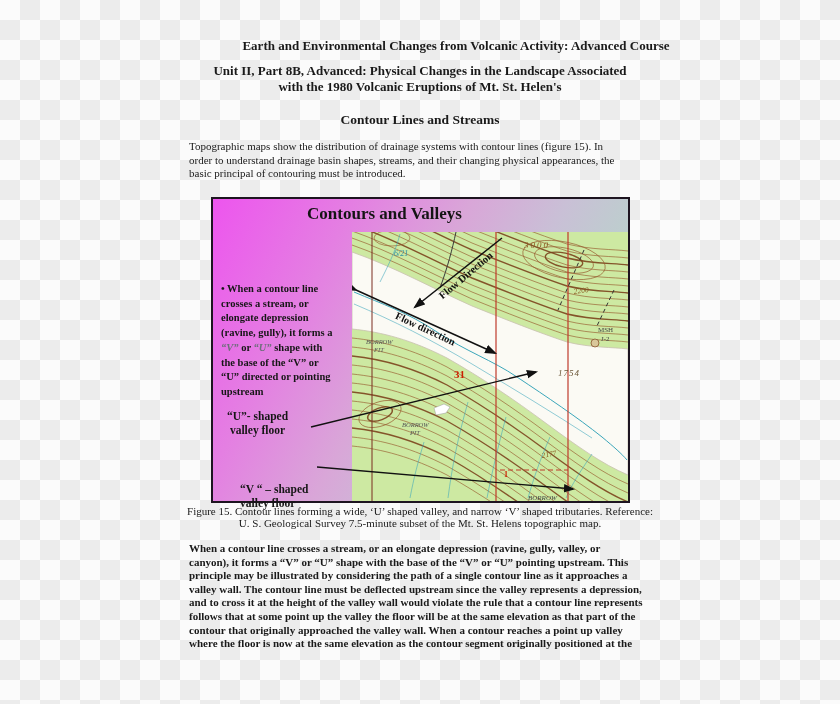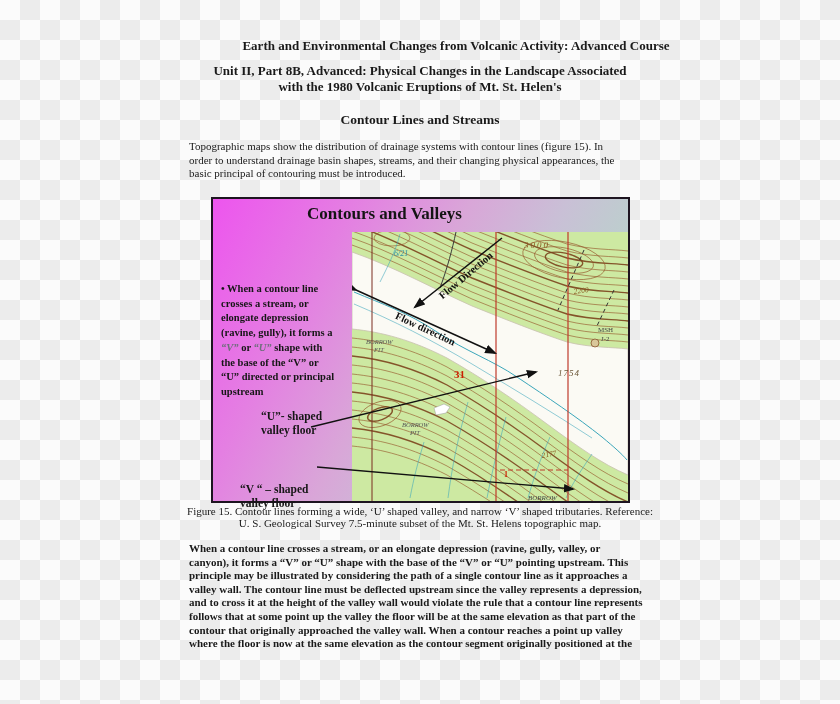--- a/index.html
+++ b/index.html
@@ -28,21 +28,21 @@
   .figure{
     left:211px;top:197px;width:415px;height:302px;
     border:2px solid #1d1420;
     background:linear-gradient(118deg,#ed55ee 0%,#e47fe2 25%,#d9a6d8 45%,#c9c0d6 62%,#b6d6c9 82%,#abdcc2 100%);
   }
   .fig-title{left:0;top:5px;width:343px;text-align:center;font-size:17px;font-weight:bold;color:#141414;}
   .bullet{left:8px;top:68px;width:136px;font-size:10.5px;font-weight:bold;line-height:14.7px;color:#161616;margin-top:15px;}
   .bullet div{white-space:nowrap;}
   .ital{font-style:italic;color:#6f6f7c;}
   .vlabel{font-size:11.5px;font-weight:bold;line-height:13.5px;color:#161616;}
-  .ulab{left:48px;top:211px;}
+  .ulab{left:14px;top:211px;text-align:center;}
   .vlab{left:27px;top:268px;margin-top:16px;}
   .map{left:139px;top:33px;}
   .overlay{left:0;top:0;pointer-events:none;}
   .map text{font-family:"Liberation Serif","DejaVu Serif",serif;}
   .topo-brown{stroke:#95562a;stroke-width:.75;fill:none;opacity:.85;}
   .topo-dark{stroke:#7c441d;stroke-width:1.4;fill:none;opacity:.9;}
   .stream{stroke:#3aa6ba;stroke-width:1;fill:none;}
   .stream2{stroke:#3aa6ba;stroke-width:.7;fill:none;opacity:.8;}
   .flowtxt{font-size:10.5px;font-weight:bold;fill:#111;}
   .maplbl{fill:#8a5a20;font-style:italic;}
@@ -172,21 +172,21 @@
       </g>
     </svg>
 
     <div class="abs bullet">
       <div>• When a contour line</div>
       <div>crosses a stream, or</div>
       <div>elongate depression</div>
       <div>(ravine, gully), it forms a</div>
       <div><span class="ital">“V”</span><span> or </span><span class="ital">“U”</span><span> shape with</span></div>
       <div>the base of the “V” or</div>
-      <div>“U” directed or principal</div>
+      <div>“U” directed or pointing</div>
       <div>upstream</div>
     </div>
 
     <div class="abs vlabel ulab">
       <div>“U”- shaped</div>
       <div>valley floor</div>
     </div>
     <div class="abs vlabel vlab">
       <div>“V “ – shaped</div>
       <div>valley floor</div>

